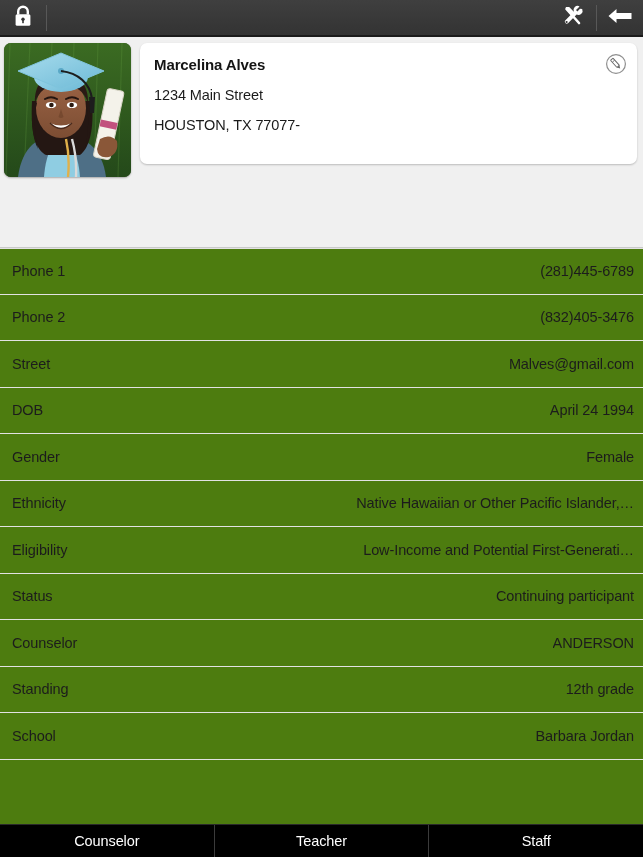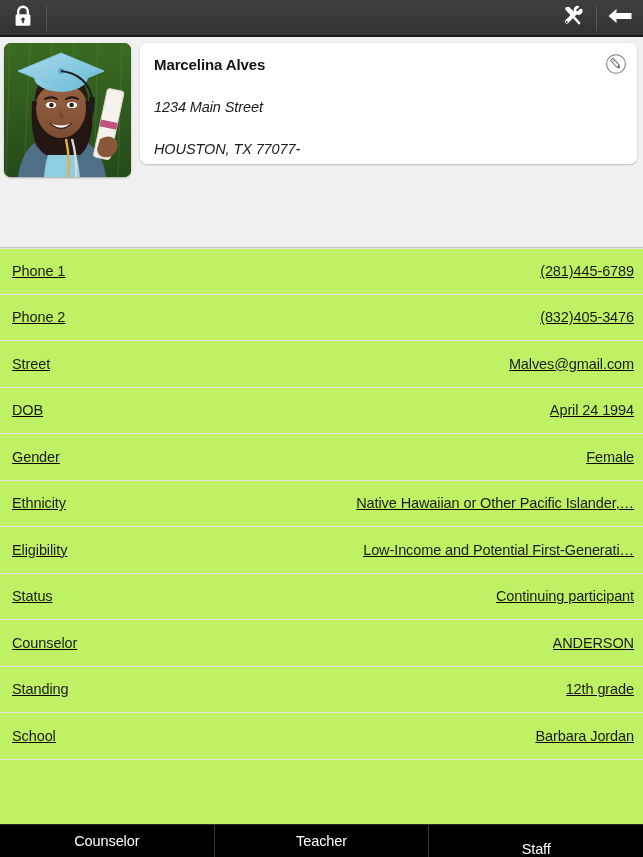--- a/index.html
+++ b/index.html
@@ -67,37 +67,35 @@
     padding: 12px 22px 0 14px;
   }
   .card-name {
     font-size: 15px; font-weight: bold; color: #141414;
     letter-spacing: -0.1px;
     line-height: 20px;
   }
   .card-addr {
     font-size: 14.5px; color: #1b1b1b;
     line-height: 20px;
-    margin-top: 22px;
-    letter-spacing: -0.1px;
-    font-style: italic;
+    margin-top: 10px;
+    letter-spacing: -0.1px;
   }
   .edit-btn {
     position: absolute;
     right: 10px; top: 10px;
     width: 22px; height: 22px;
   }
   .edit-btn svg { display: block; }
 
   
   .detail-list {
     flex: 1 1 auto;
-    background: #bef264;
+    background: #4d7c0f;
     overflow: hidden;
-    text-decoration: underline;
   }
   .detail-row {
     height: 46.5px;
     border-bottom: 1px solid #e2e2e2;
     display: flex; align-items: center;
     padding: 0 9px 0 12px;
   }
   .detail-row:first-child { border-top: 1px solid #e2e2e2; }
   .row-label {
     font-size: 14.5px; color: #1c1c1c;
@@ -123,21 +121,21 @@
     border-top: 1px solid #2a2a2a;
   }
   .tab {
     flex: 1 1 0;
     display: flex; align-items: center; justify-content: center;
     color: #ffffff;
     font-size: 14.5px;
     letter-spacing: -0.1px;
     border-right: 1px solid #3b3b3b;
   }
-  .tab:last-child { border-right: none; align-items: flex-end; }
+  .tab:last-child { border-right: none; }
 </style>
 </head>
 <body>
 
 <div id="app">
 
   <div class="topbar">
     <div class="topbar-left">
       <div class="tb-btn">
         <span class="tb-icon">

